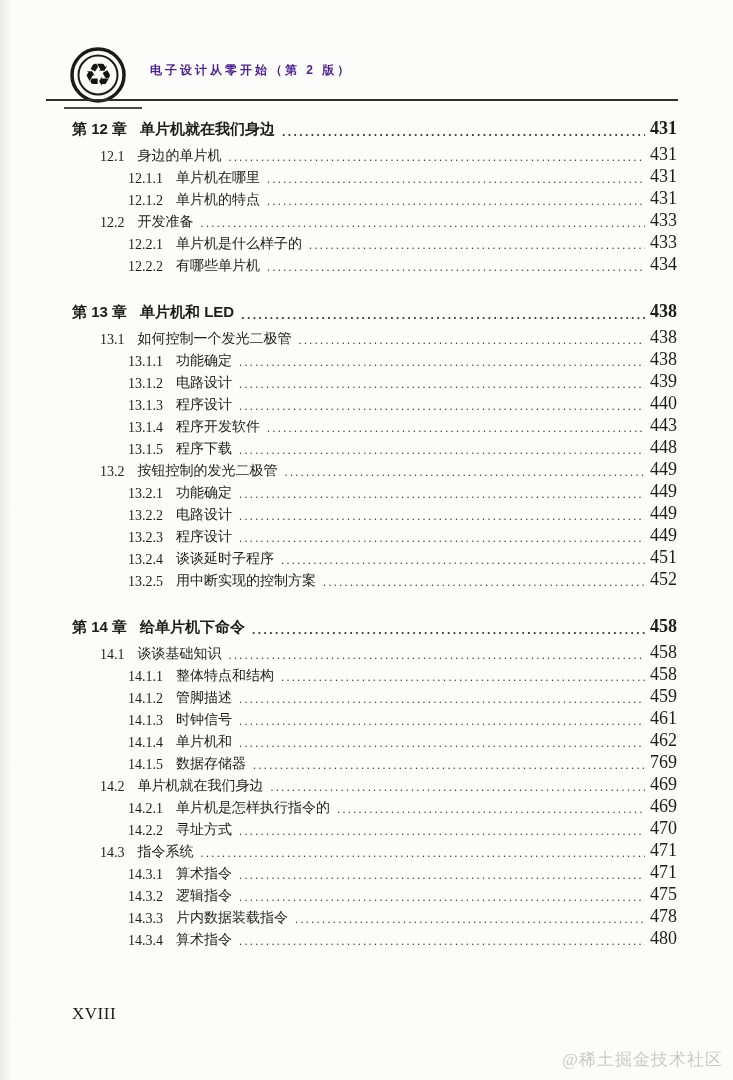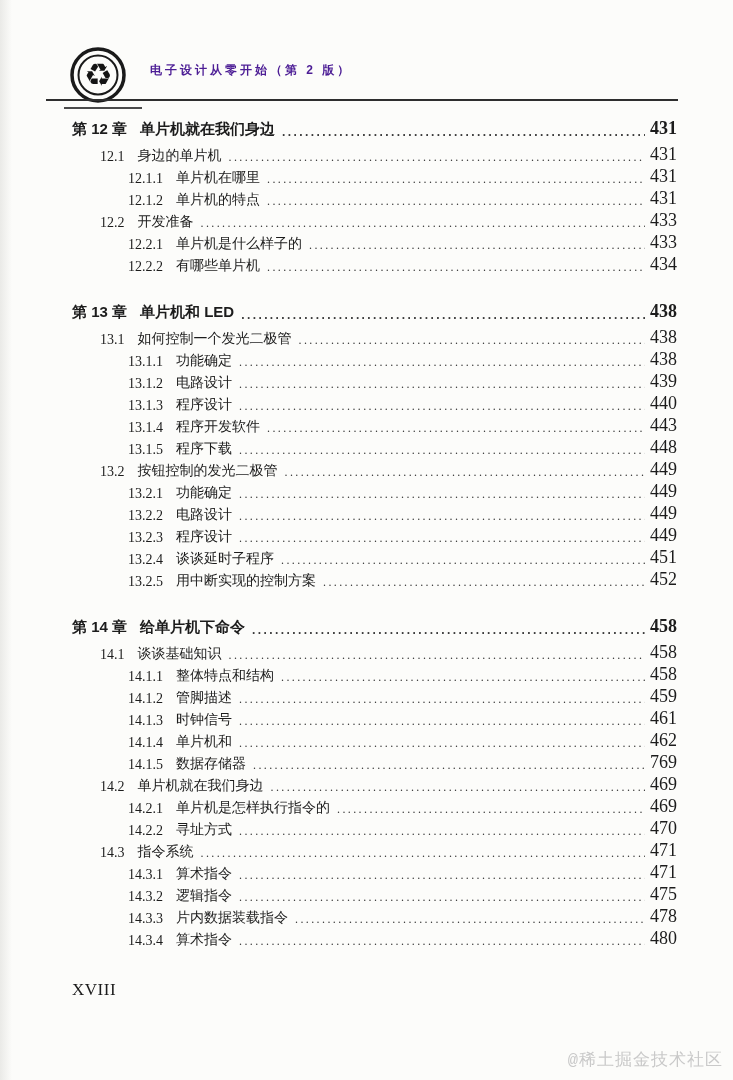--- a/index.html
+++ b/index.html
@@ -75,27 +75,27 @@
     font-family: "Liberation Sans", "DejaVu Sans", sans-serif;
     font-weight: 700; font-size: 15px;
   }
   .lv-chapter .pg { font-family: "Liberation Serif", "DejaVu Serif", serif; font-weight: 700; }
   .toc > .lv-chapter:first-child { margin-top: 2px; }
   .lv-sec { padding-left: 28px; }
   .lv-sub { padding-left: 56px; }
 
   
   .roman {
-    position: absolute; left: 72px; top: 980px;
+    position: absolute; left: 72px; top: 1004px;
     font-size: 17px; letter-spacing: 0.5px;
   }
   .watermark {
     position: absolute; right: 10px; top: 1048px;
     font-size: 17px; color: var(--wm);
-    font-family: Liberation Mono, monospace;
+    font-family: Liberation Serif, serif;
     letter-spacing: 1px;
   }
 </style>
 </head>
 <body>
 
 <div class="page">
 
   <div class="hdr">
     <div class="logo">

